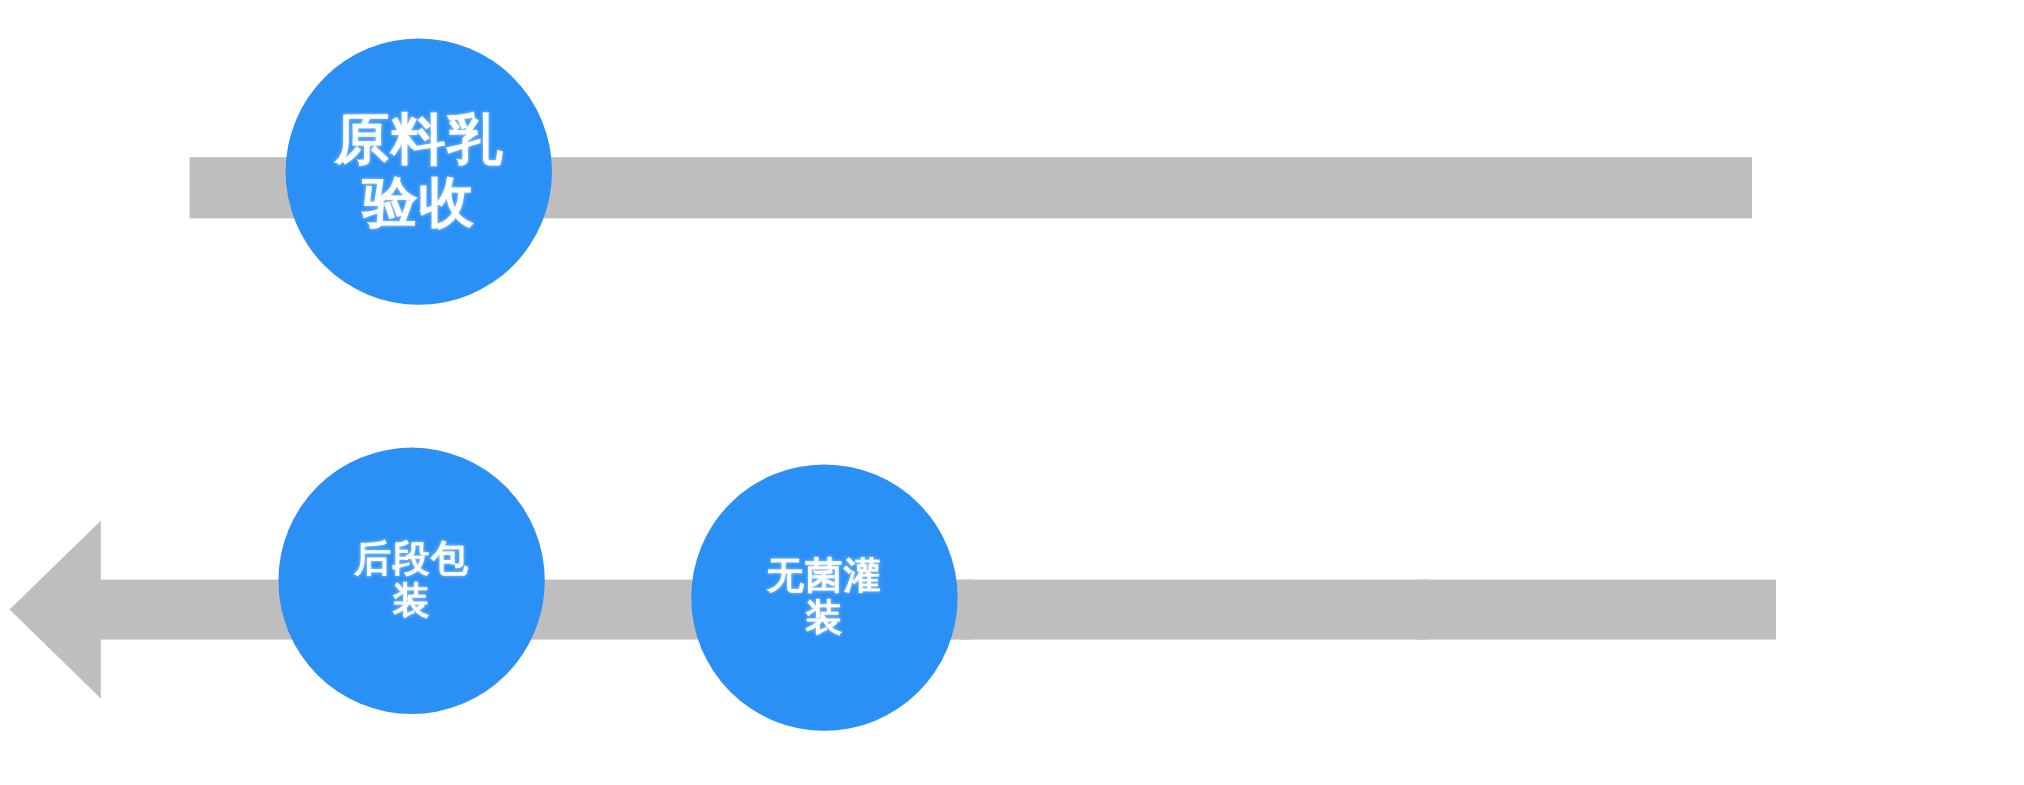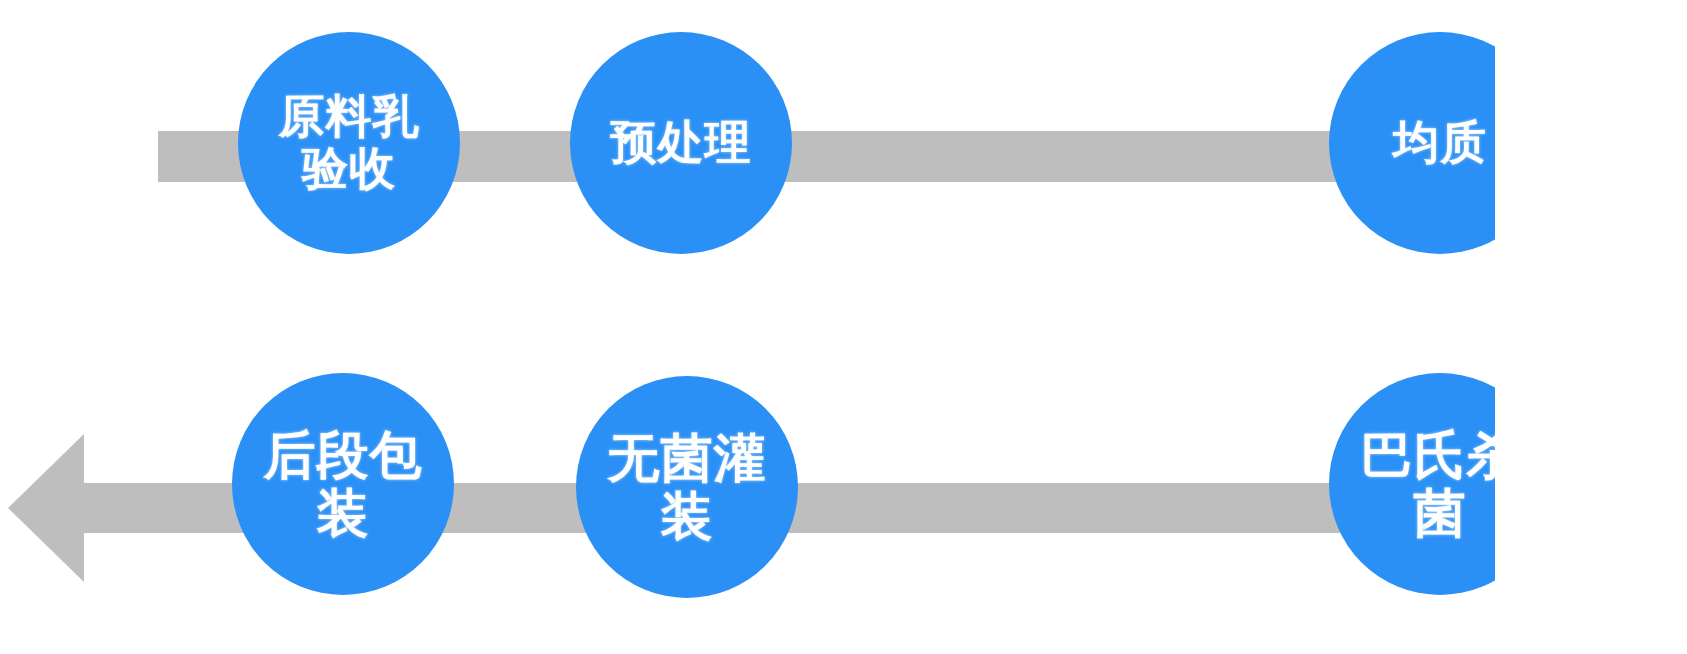--- a/index.html
+++ b/index.html
@@ -40,21 +40,21 @@
     font-size: 46px;
     line-height: 1.12;
     text-align: center;
     letter-spacing: 1px;
     text-shadow: 0 0 3px rgba(255,255,255,0.65);
     white-space: pre-line;
     padding: 0 8px;
     user-select: none;
   }
   .node-label.small {
-    font-size: 52px;
+    font-size: 31px;
   }
 </style>
 </head>
 <body>
 
 <div id="canvas">
 
   <svg id="flow-svg" viewBox="0 0 1687 654" aria-hidden="true">
 
     <rect x="158" y="131" width="212" height="51" fill="#bebebe"></rect>
@@ -70,36 +70,26 @@
     <rect x="80" y="483" width="280" height="50" fill="#bebebe"></rect>
 
     <polygon points="8,508 84,434 84,582" fill="#bebebe"></polygon>
   </svg>
 
   <div class="node" style="left:238px; top:32px; width:222px; height:222px;">
     <span class="node-label">原料乳
 验收</span>
   </div>
 
-  <div class="node" style="left:570px; top:32px; width:222px; height:222px;">
-    <span class="node-label">预处理</span>
-  </div>
 
 
-  <div class="node" style="left:1329px; top:32px; width:222px; height:222px;">
-    <span class="node-label">均质</span>
-  </div>
-
-  <div class="node" style="left:1329px; top:373px; width:222px; height:222px;">
-    <span class="node-label small">巴氏杀
-菌</span>
-  </div>
 
 
-  <div class="node" style="left:576px; top:376px; width:222px; height:222px;">
+
+  <div class="node" style="left:576px; top:387px; width:222px; height:222px;">
     <span class="node-label small">无菌灌
 装</span>
   </div>
 
   <div class="node" style="left:232px; top:373px; width:222px; height:222px;">
     <span class="node-label small">后段包
 装</span>
   </div>
 
 </div>

